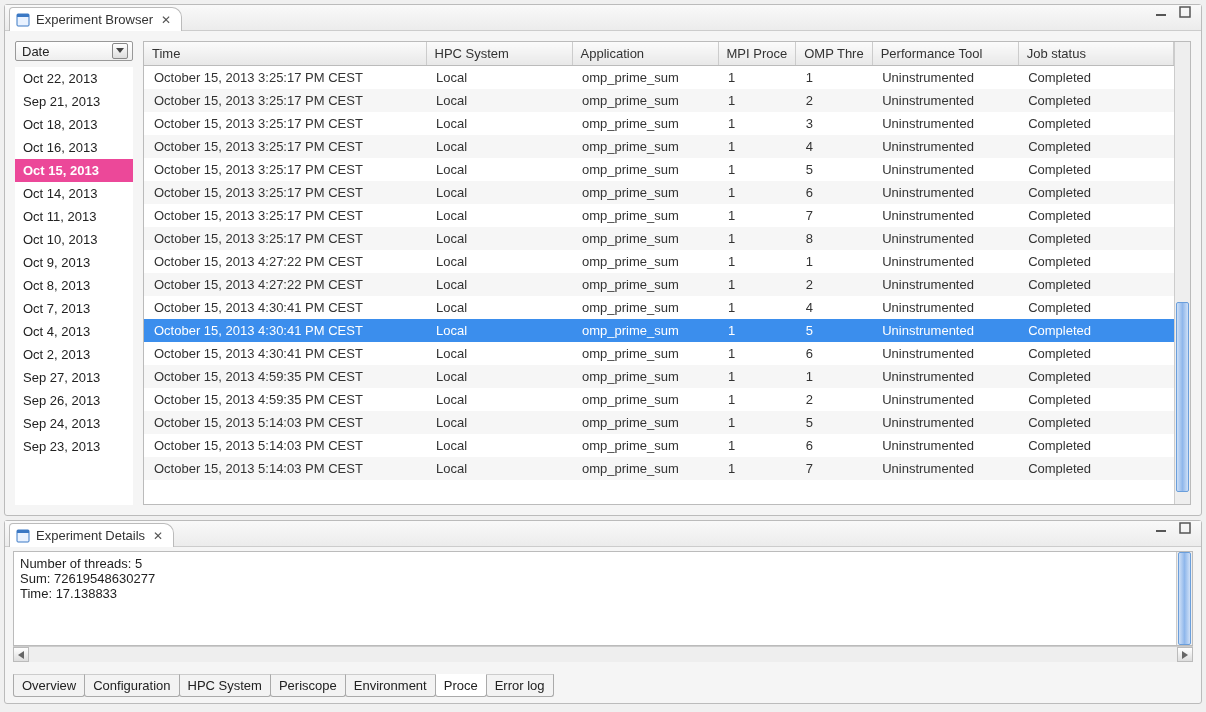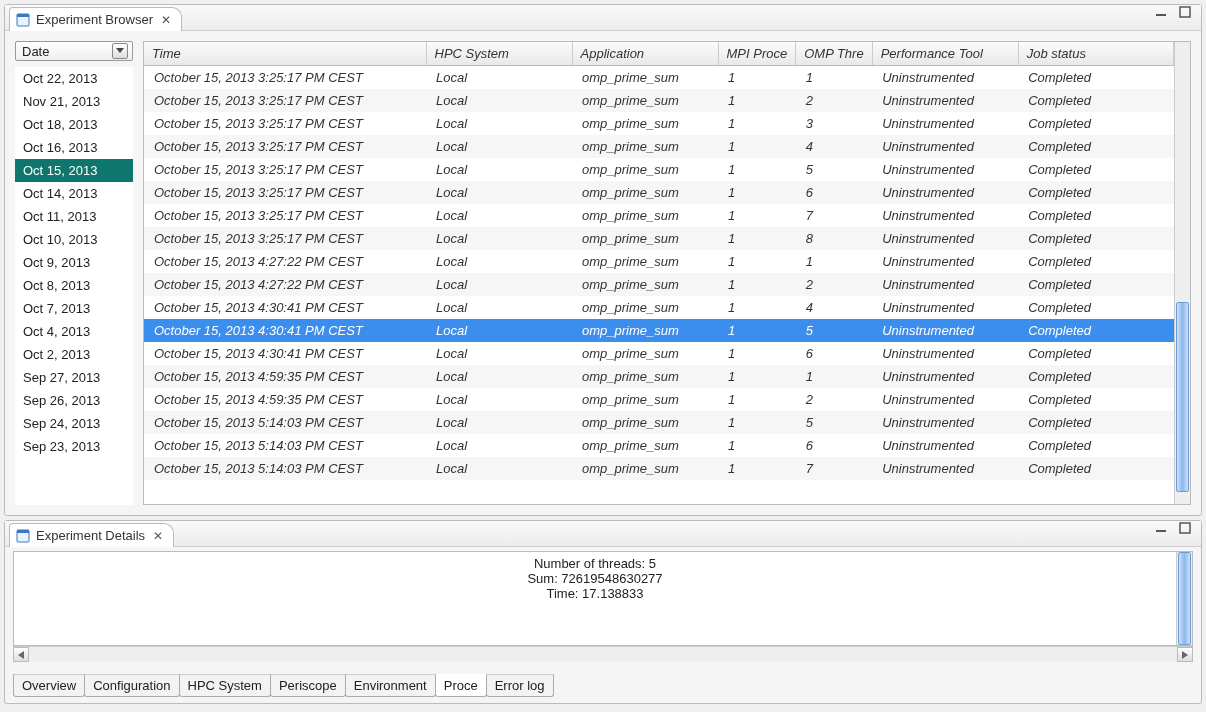--- a/index.html
+++ b/index.html
@@ -107,31 +107,31 @@
       flex: 1;
       overflow: auto;
       background: #fff;
     }
     .date-item {
       padding: 4px 8px;
       border-bottom: 0px;
       cursor: pointer;
     }
     .date-item.selected {
-      background: #0f766e;
+      background: #ec4899;
       color: #fff;
+      font-weight: bold;
     }
     
     .table-wrap {
       flex: 1;
       border: 1px solid #bbb;
       background: #fff;
       display: flex;
       overflow: hidden;
-      font-style: italic;
     }
     .table-scroll {
       flex: 1;
       overflow: hidden;
     }
     table {
       width: 100%;
       border-collapse: collapse;
       font-size: 13px;
     }
@@ -169,21 +169,20 @@
       border: 1px solid #6a9edb;
       border-radius: 2px;
     }
     
     .details-body {
       flex: 1;
       display: flex;
       flex-direction: column;
       padding: 4px 8px 6px 8px;
       overflow: hidden;
-      text-align: center;
     }
     .details-content-wrap {
       flex: 1;
       display: flex;
       border: 1px solid #bbb;
       background: #fff;
       overflow: hidden;
     }
     .details-text {
       flex: 1;
@@ -269,21 +268,21 @@
       <div class="date-select">
         <span>Date</span>
         <span class="dropdown-btn">
           <svg width="8" height="6">
               <path d="M0 0 L8 0 L4 5 Z" fill="#444"></path>
             </svg>
         </span>
       </div>
       <div class="date-list" id="date-list">
           <div class="date-item">Oct 22, 2013</div>
-          <div class="date-item">Nov 21, 2013</div>
+          <div class="date-item">Sep 21, 2013</div>
           <div class="date-item">Oct 18, 2013</div>
           <div class="date-item">Oct 16, 2013</div>
           <div class="date-item selected">Oct 15, 2013</div>
           <div class="date-item">Oct 14, 2013</div>
           <div class="date-item">Oct 11, 2013</div>
           <div class="date-item">Oct 10, 2013</div>
           <div class="date-item">Oct 9, 2013</div>
           <div class="date-item">Oct 8, 2013</div>
           <div class="date-item">Oct 7, 2013</div>
           <div class="date-item">Oct 4, 2013</div>

